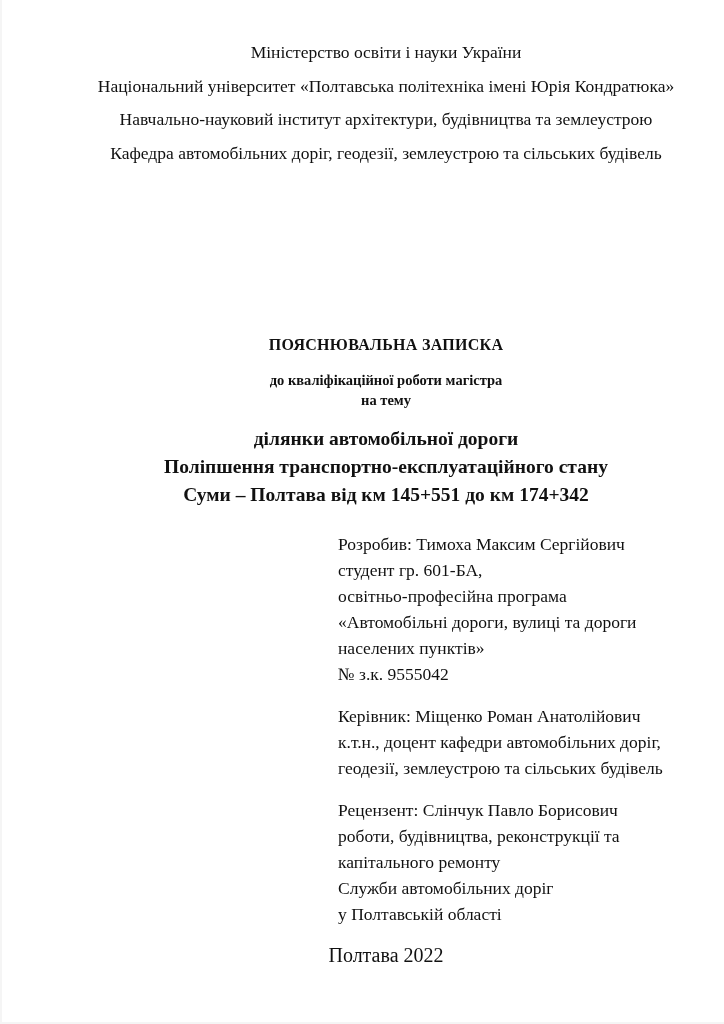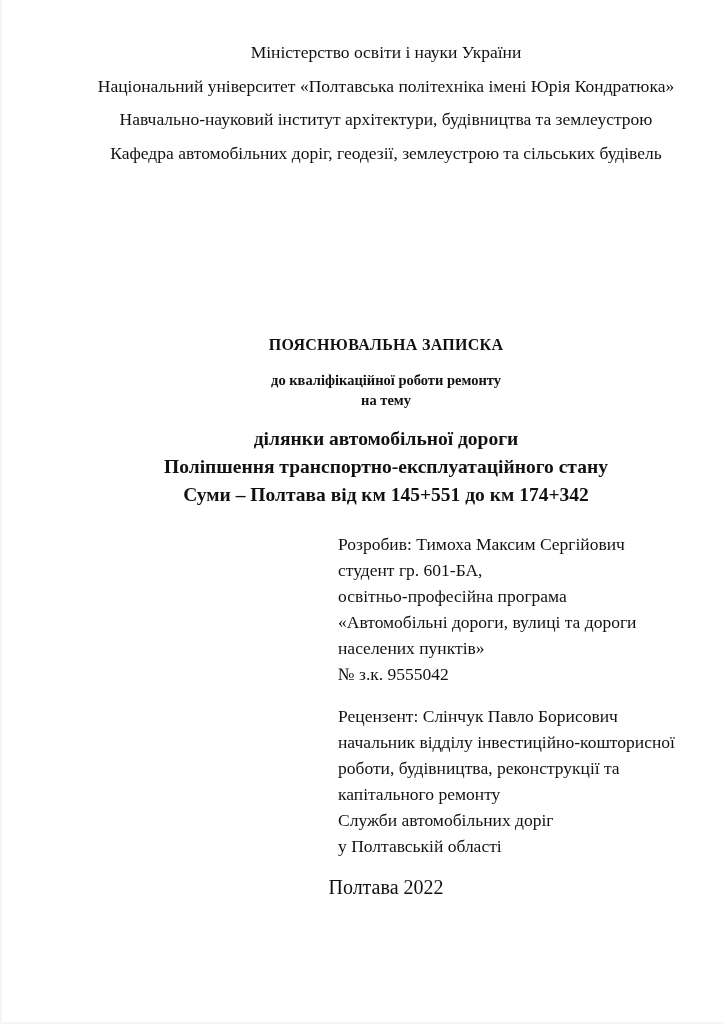--- a/index.html
+++ b/index.html
@@ -84,44 +84,48 @@
   <div class="content">
 
     <div class="header">
       <div class="header-line">Міністерство освіти і науки України</div>
       <div class="header-line">Національний університет «Полтавська політехніка імені Юрія Кондратюка»</div>
       <div class="header-line">Навчально-науковий інститут архітектури, будівництва та землеустрою</div>
       <div class="header-line">Кафедра автомобільних доріг, геодезії, землеустрою та сільських будівель</div>
     </div>
 
     <div class="doc-title">ПОЯСНЮВАЛЬНА ЗАПИСКА</div>
-    <div class="doc-subtitle first">до кваліфікаційної роботи ремонту</div>
+    <div class="doc-subtitle first">до кваліфікаційної роботи магістра</div>
     <div class="doc-subtitle">на тему</div>
 
     <div class="theme">
       <div class="theme-line">ділянки автомобільної дороги</div>
       <div class="theme-line">Поліпшення транспортно-експлуатаційного стану</div>
       <div class="theme-line">Суми – Полтава від км 145+551 до км 174+342</div>
     </div>
 
     <div class="credits">
 
       <div class="credit-block">
         <div class="credit-line"><span>Розробив: </span><span class="credit-name">Тимоха Максим Сергійович</span></div>
         <div class="credit-line">студент гр. 601-БА,</div>
         <div class="credit-line">освітньо-професійна програма</div>
         <div class="credit-line">«Автомобільні дороги, вулиці та дороги</div>
         <div class="credit-line">населених пунктів»</div>
         <div class="credit-line">№ з.к. 9555042</div>
       </div>
 
+      <div class="credit-block">
+        <div class="credit-line"><span>Керівник: </span><span class="credit-name">Міщенко Роман Анатолійович</span></div>
+        <div class="credit-line">к.т.н., доцент кафедри автомобільних доріг,</div>
+        <div class="credit-line">геодезії, землеустрою та сільських будівель</div>
+      </div>
 
       <div class="credit-block">
         <div class="credit-line"><span>Рецензент: </span><span class="credit-name">Слінчук Павло Борисович</span></div>
-        <div class="credit-line">начальник відділу інвестиційно-кошторисної</div>
         <div class="credit-line">роботи, будівництва, реконструкції та</div>
         <div class="credit-line">капітального ремонту</div>
         <div class="credit-line">Служби автомобільних доріг</div>
         <div class="credit-line">у Полтавській області</div>
       </div>
 
     </div>
 
     <div class="footer-line">Полтава 2022</div>
 

